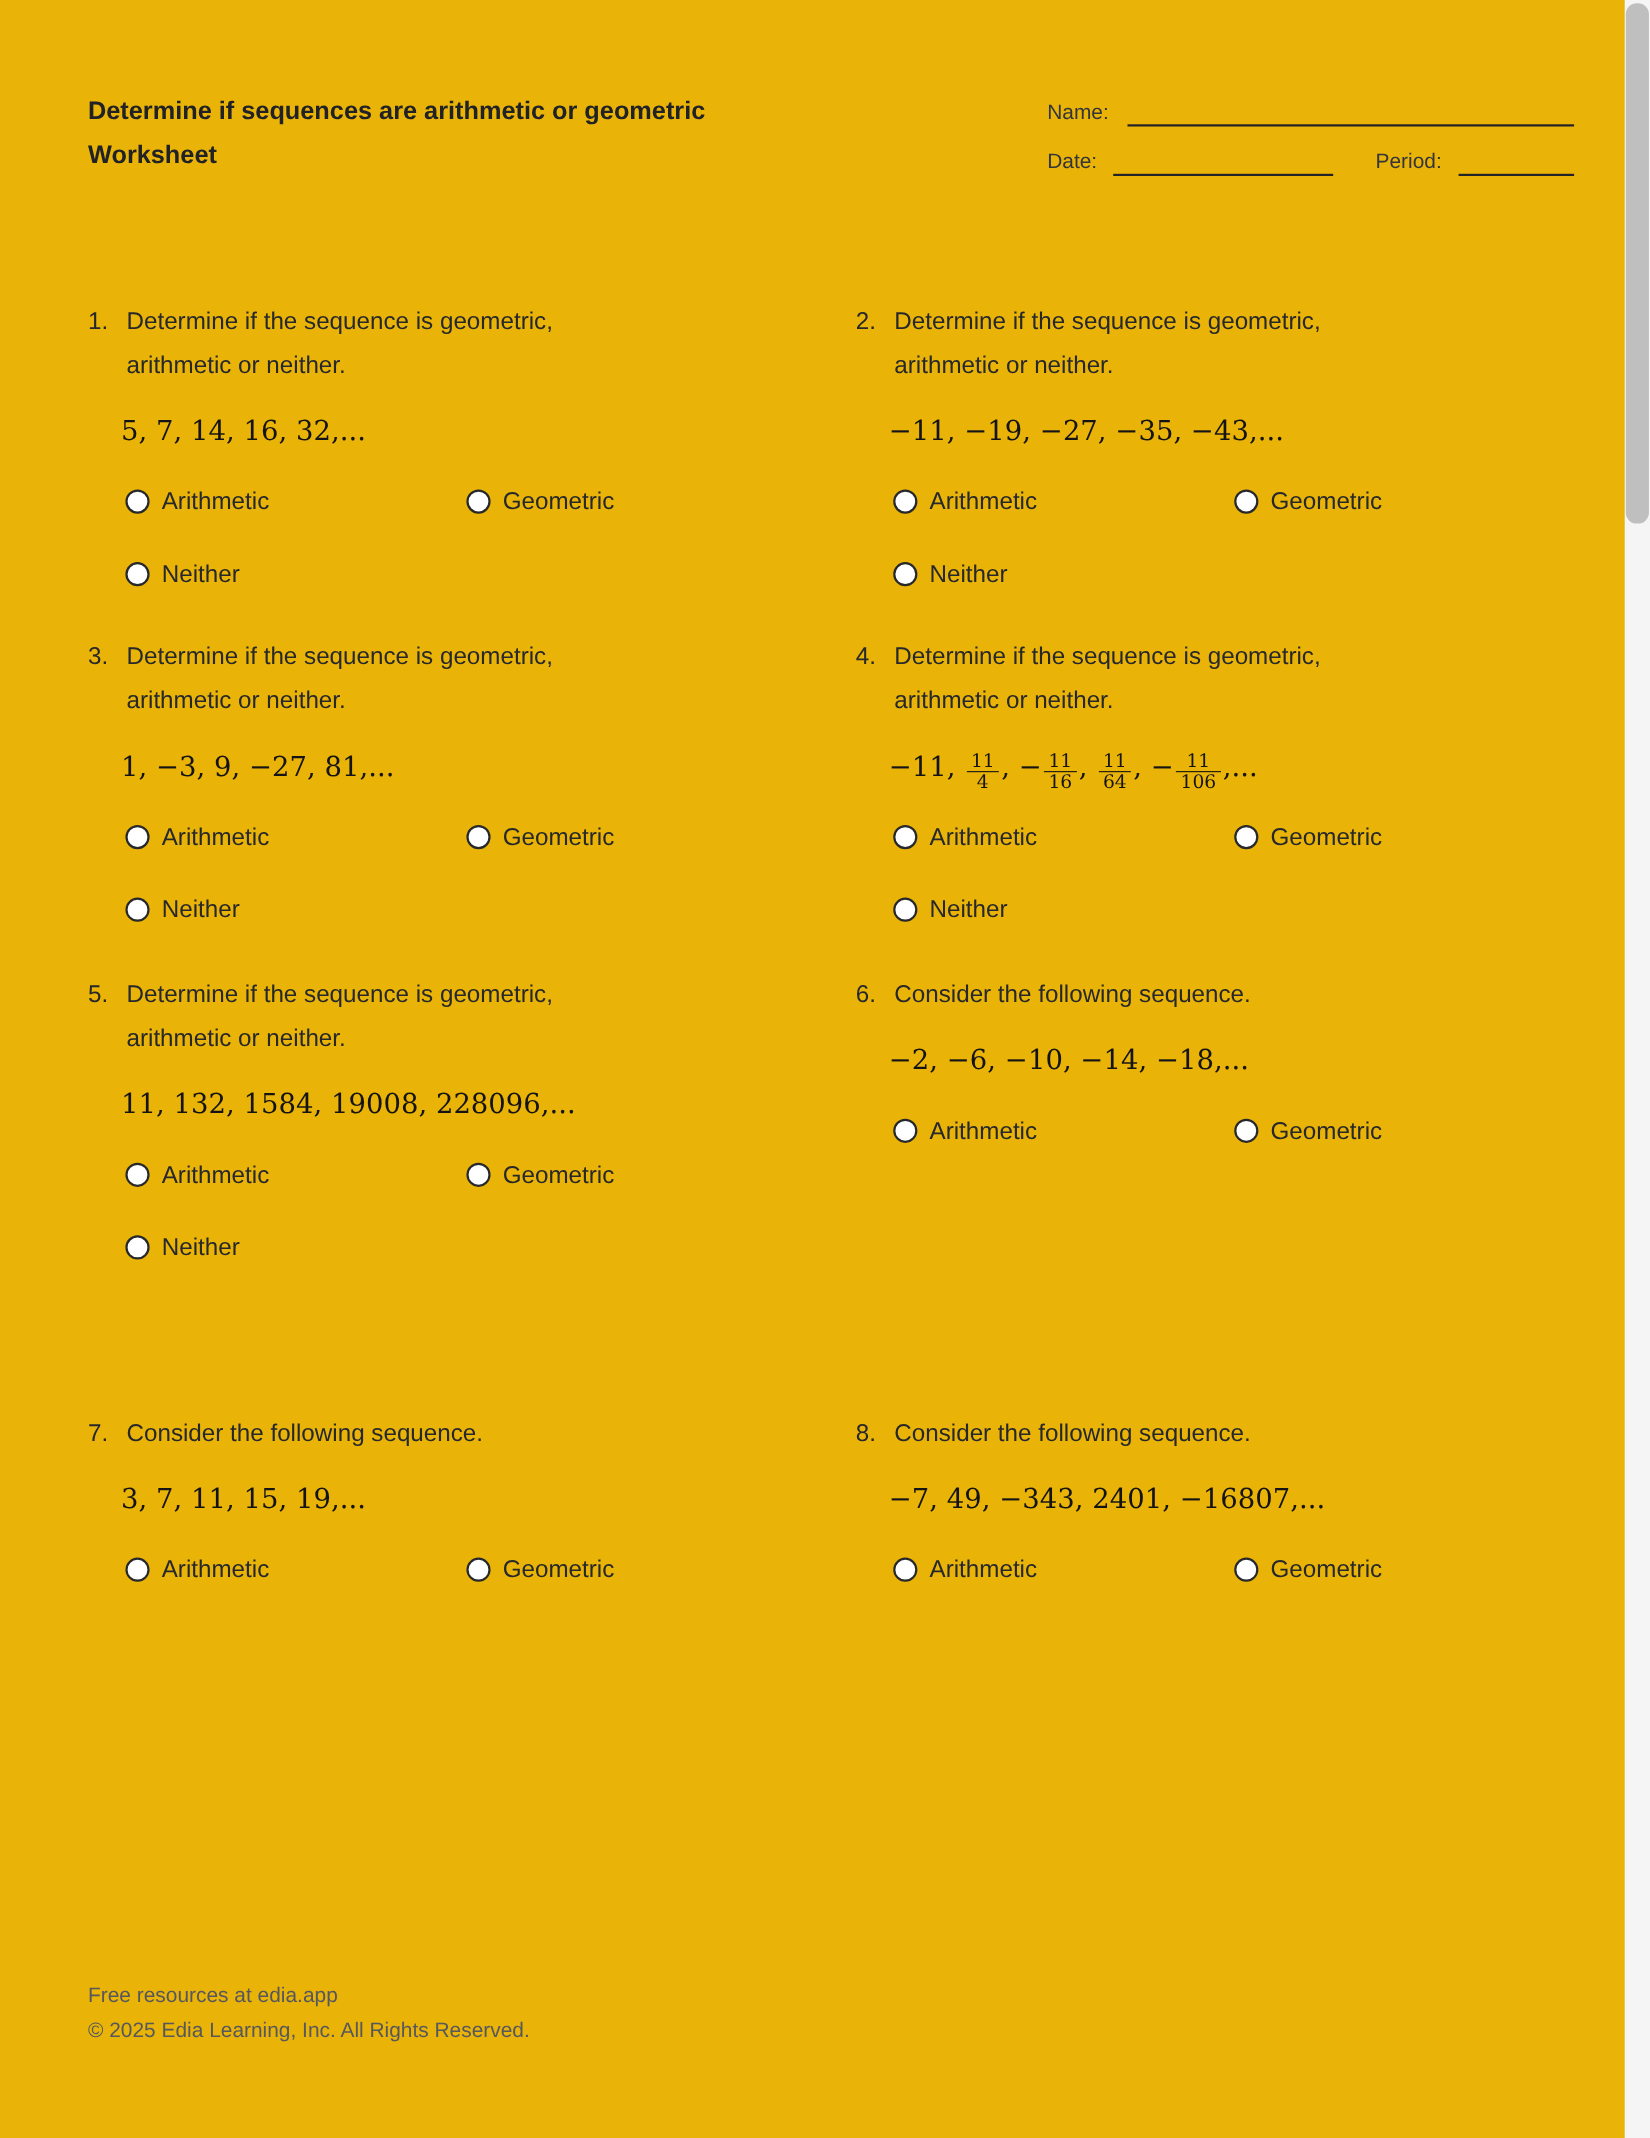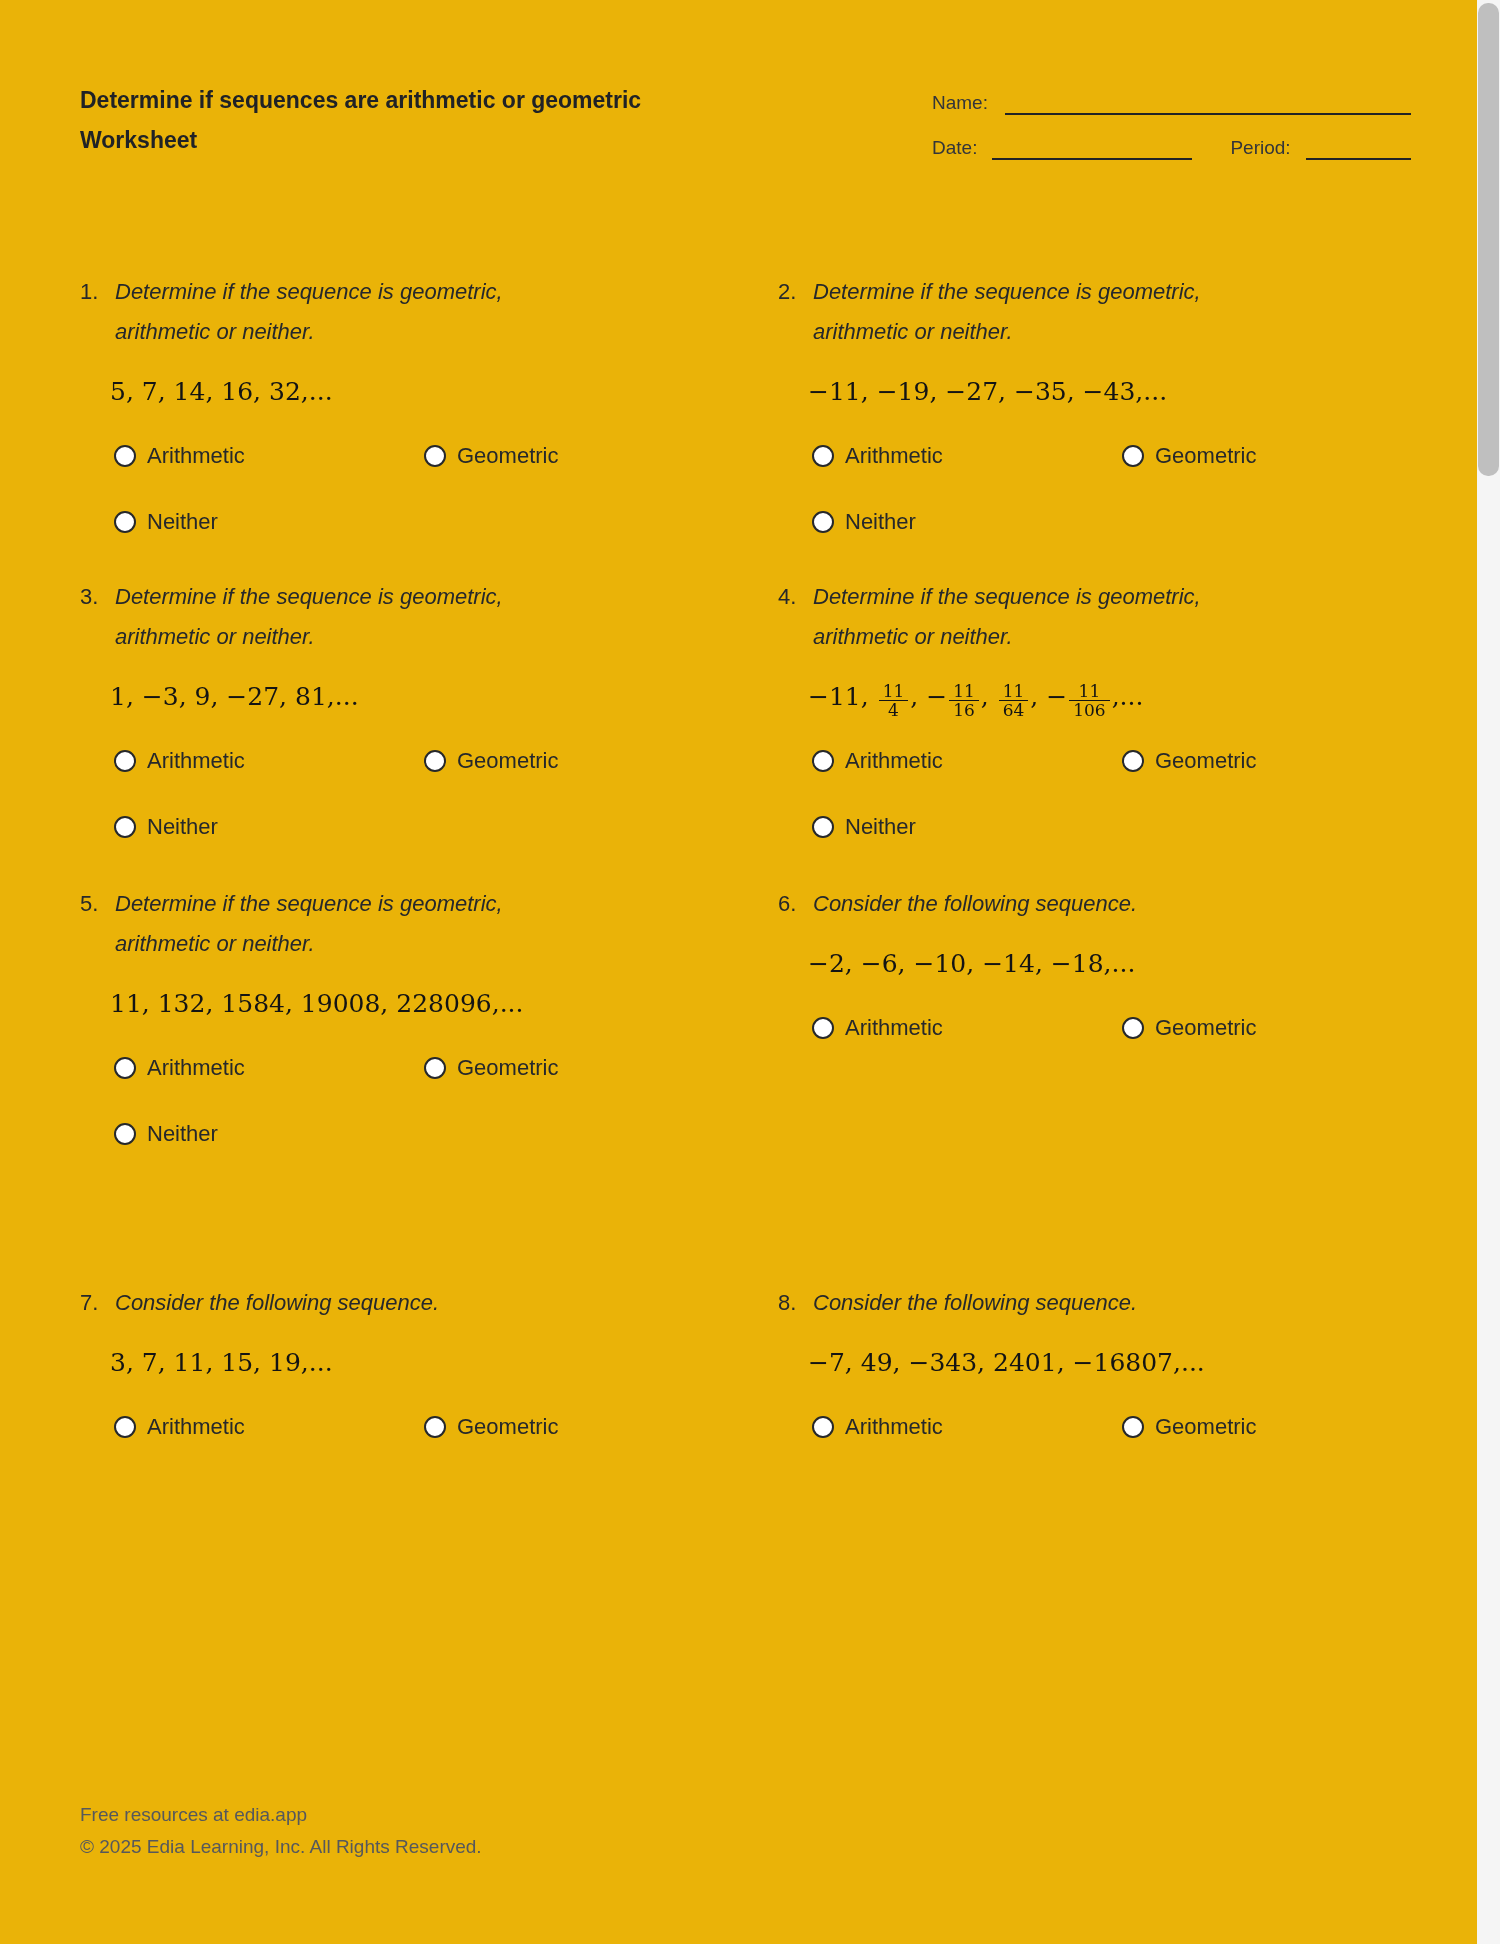--- a/index.html
+++ b/index.html
@@ -11,42 +11,42 @@
     color:#26282b;
     overflow:hidden;
   }
   
   .title{
     position:absolute;left:80px;top:80px;
     font-size:23px;font-weight:bold;line-height:40px;
     color:#202226;margin:0;width:640px;
   }
   .fields{
-    position:absolute;left:932px;top:91px;width:479px;
+    position:absolute;left:952px;top:91px;width:479px;
   }
   .field-row{display:flex;align-items:flex-end;height:24px;}
   .field-row + .field-row{margin-top:21px;}
   .field-label{font-size:19px;color:#33353a;line-height:24px;white-space:nowrap;}
   .field-line{border-bottom:2px solid #222326;height:18px;display:inline-block;}
   .name-line{flex:1;margin-left:17px;}
   .date-line{width:200px;margin-left:15px;}
   .period-label{margin-left:38px;}
   .period-line{flex:1;margin-left:15px;}
   
   .row{
     position:absolute;left:80px;
     display:grid;grid-template-columns:620px 620px;column-gap:78px;
   }
   .row-1{top:272px;}
   .row-2{top:577px;}
   .row-3{top:884px;}
   .row-4{top:1283px;}
   .prompt{display:flex;font-size:22px;line-height:40px;color:#26282b;}
   .pnum{width:35px;flex:0 0 35px;}
-  .ptext{flex:1;font-style:italic;}
+  .ptext{flex:1;}
   .sequence{
     margin:20px 0 0 30px;height:40px;line-height:40px;
     font-family:"DejaVu Serif","Liberation Serif",serif;
     font-size:25px;color:#141414;white-space:nowrap;
   }
   .frac{display:inline-block;text-align:center;vertical-align:-11px;margin:0 2px;}
   .frac .num{display:block;font-size:17px;line-height:18px;padding:0 4px;}
   .frac .den{display:block;font-size:17px;line-height:19px;border-top:1.8px solid #141414;padding:0 4px;}
   .choice-row{display:flex;align-items:center;margin:30px 0 0 34px;height:28px;}
   .neither-row{margin-top:38px;}

